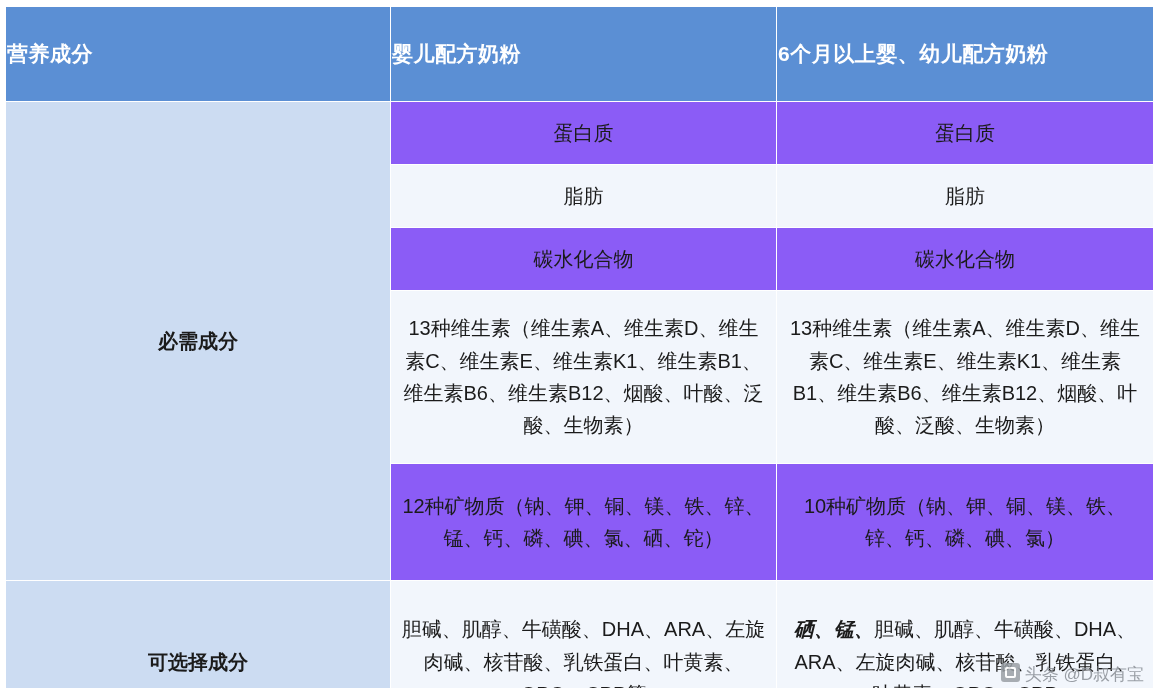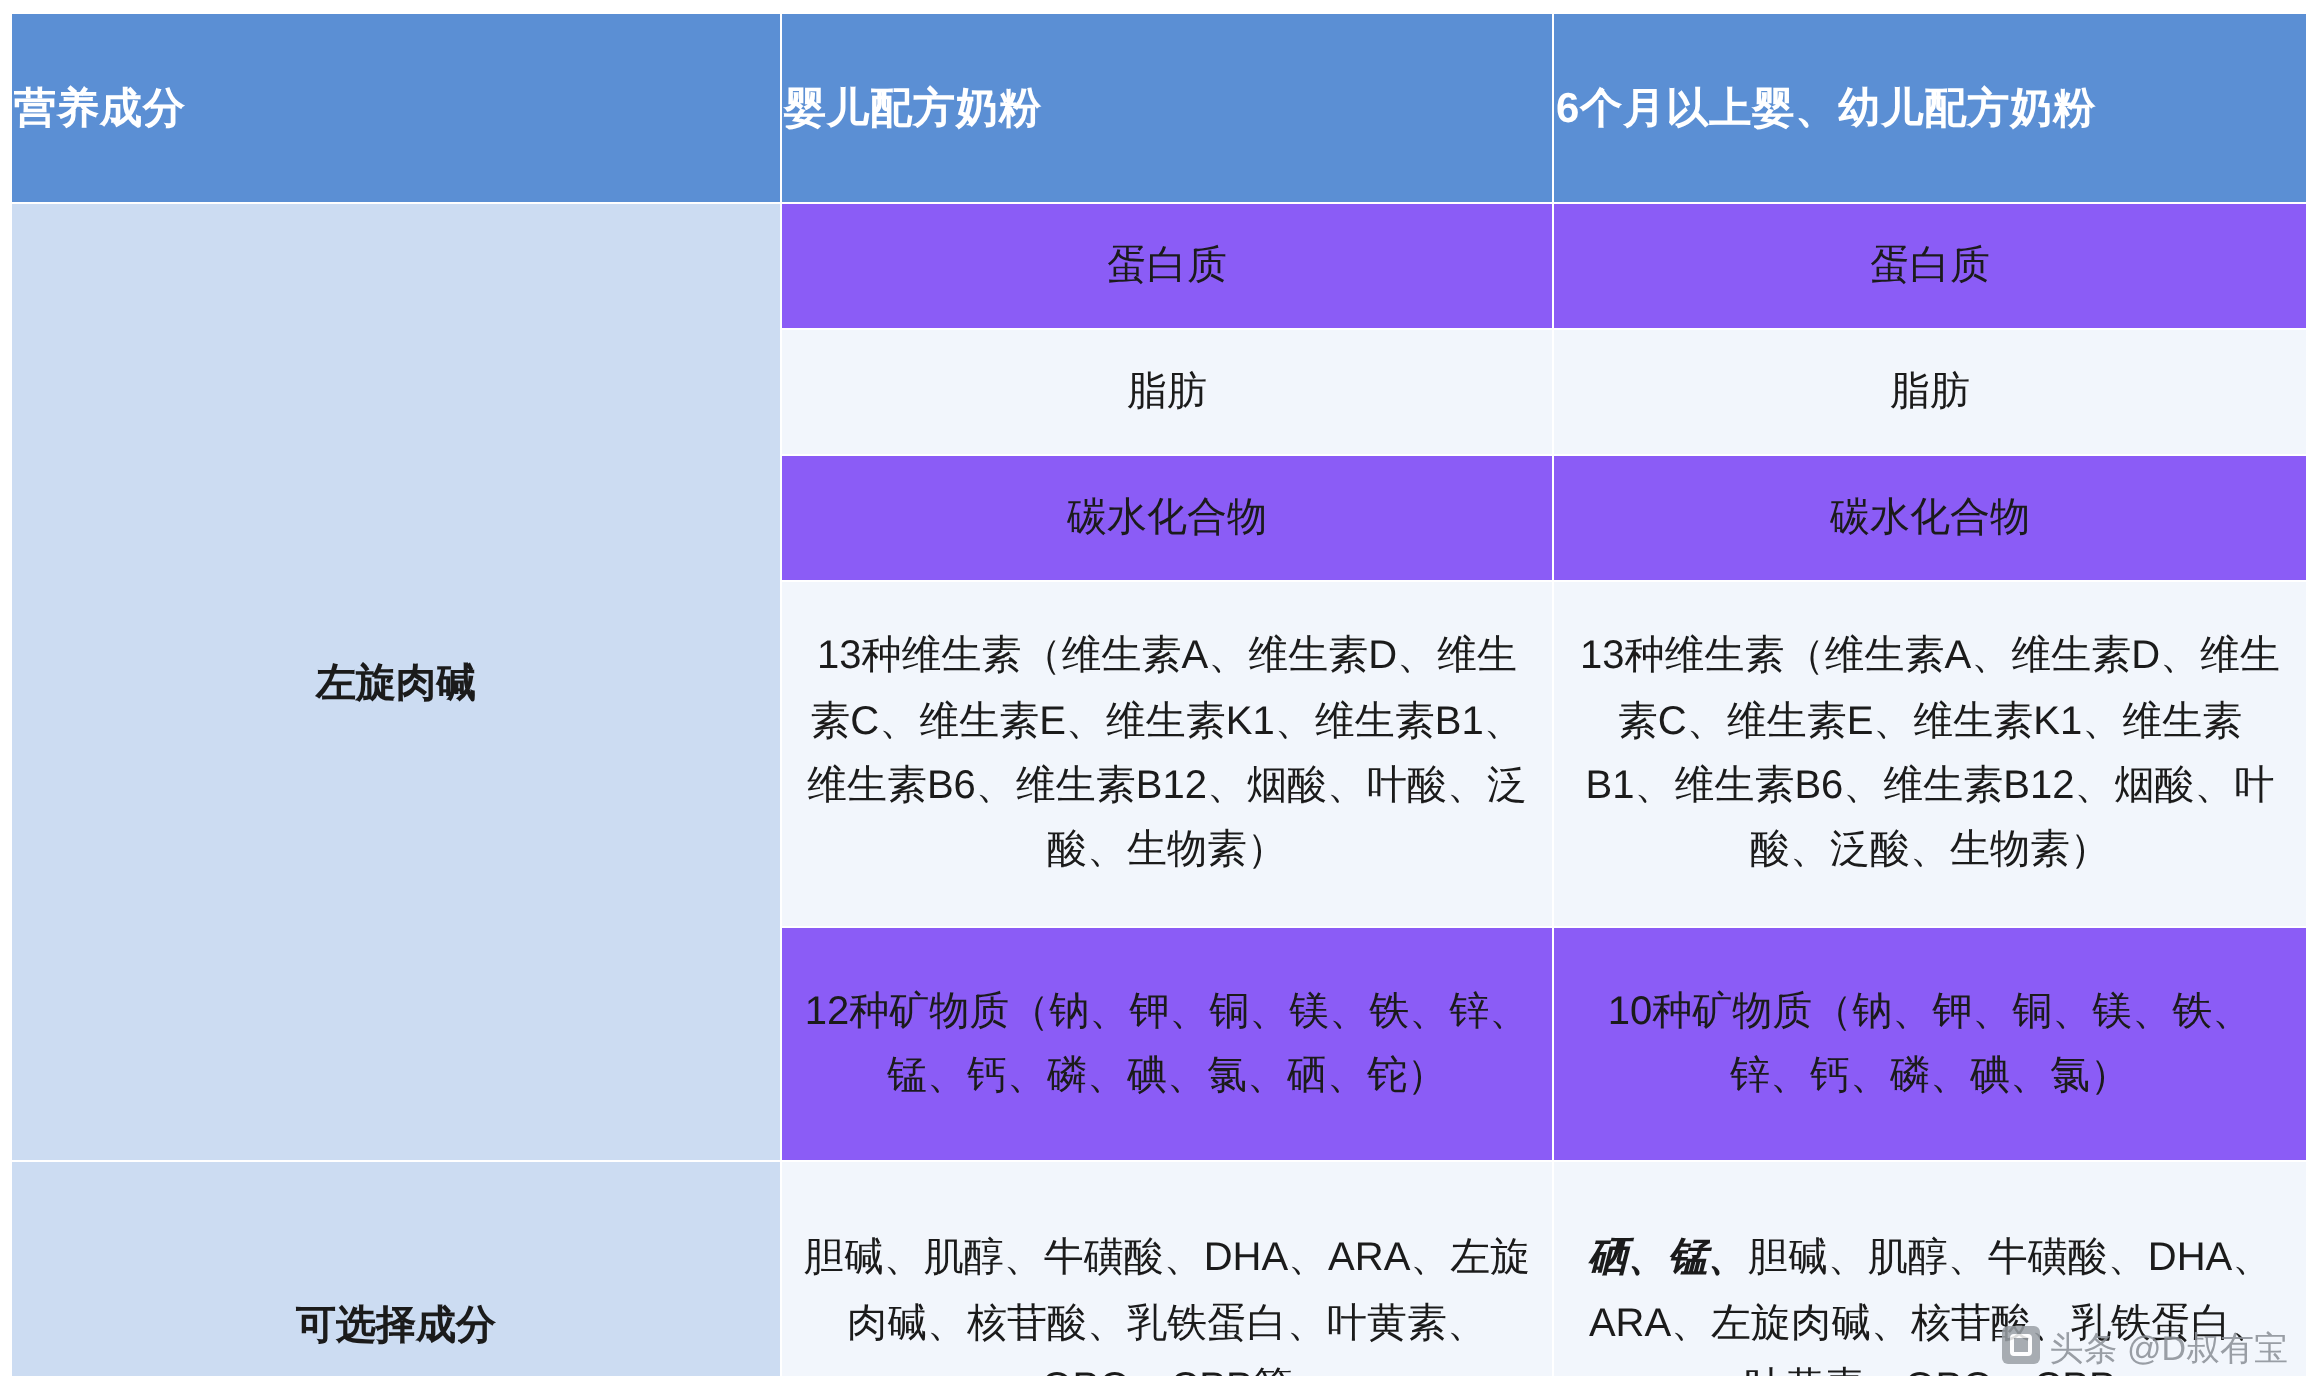--- a/index.html
+++ b/index.html
@@ -128,21 +128,21 @@
     </colgroup>
     <thead>
       <tr>
         <th class="header-cell">营养成分</th>
         <th class="header-cell">婴儿配方奶粉</th>
         <th class="header-cell">6个月以上婴、幼儿配方奶粉</th>
       </tr>
     </thead>
     <tbody>
       <tr>
-        <td class="cat-cell" rowspan="5">左旋肉碱</td>
+        <td class="cat-cell" rowspan="5">必需成分</td>
         <td class="data-cell row-simple">蛋白质</td>
         <td class="data-cell row-simple">蛋白质</td>
       </tr>
       <tr>
         <td class="data-cell row-simple light">脂肪</td>
         <td class="data-cell row-simple light">脂肪</td>
       </tr>
       <tr>
         <td class="data-cell row-simple">碳水化合物</td>
         <td class="data-cell row-simple">碳水化合物</td>

